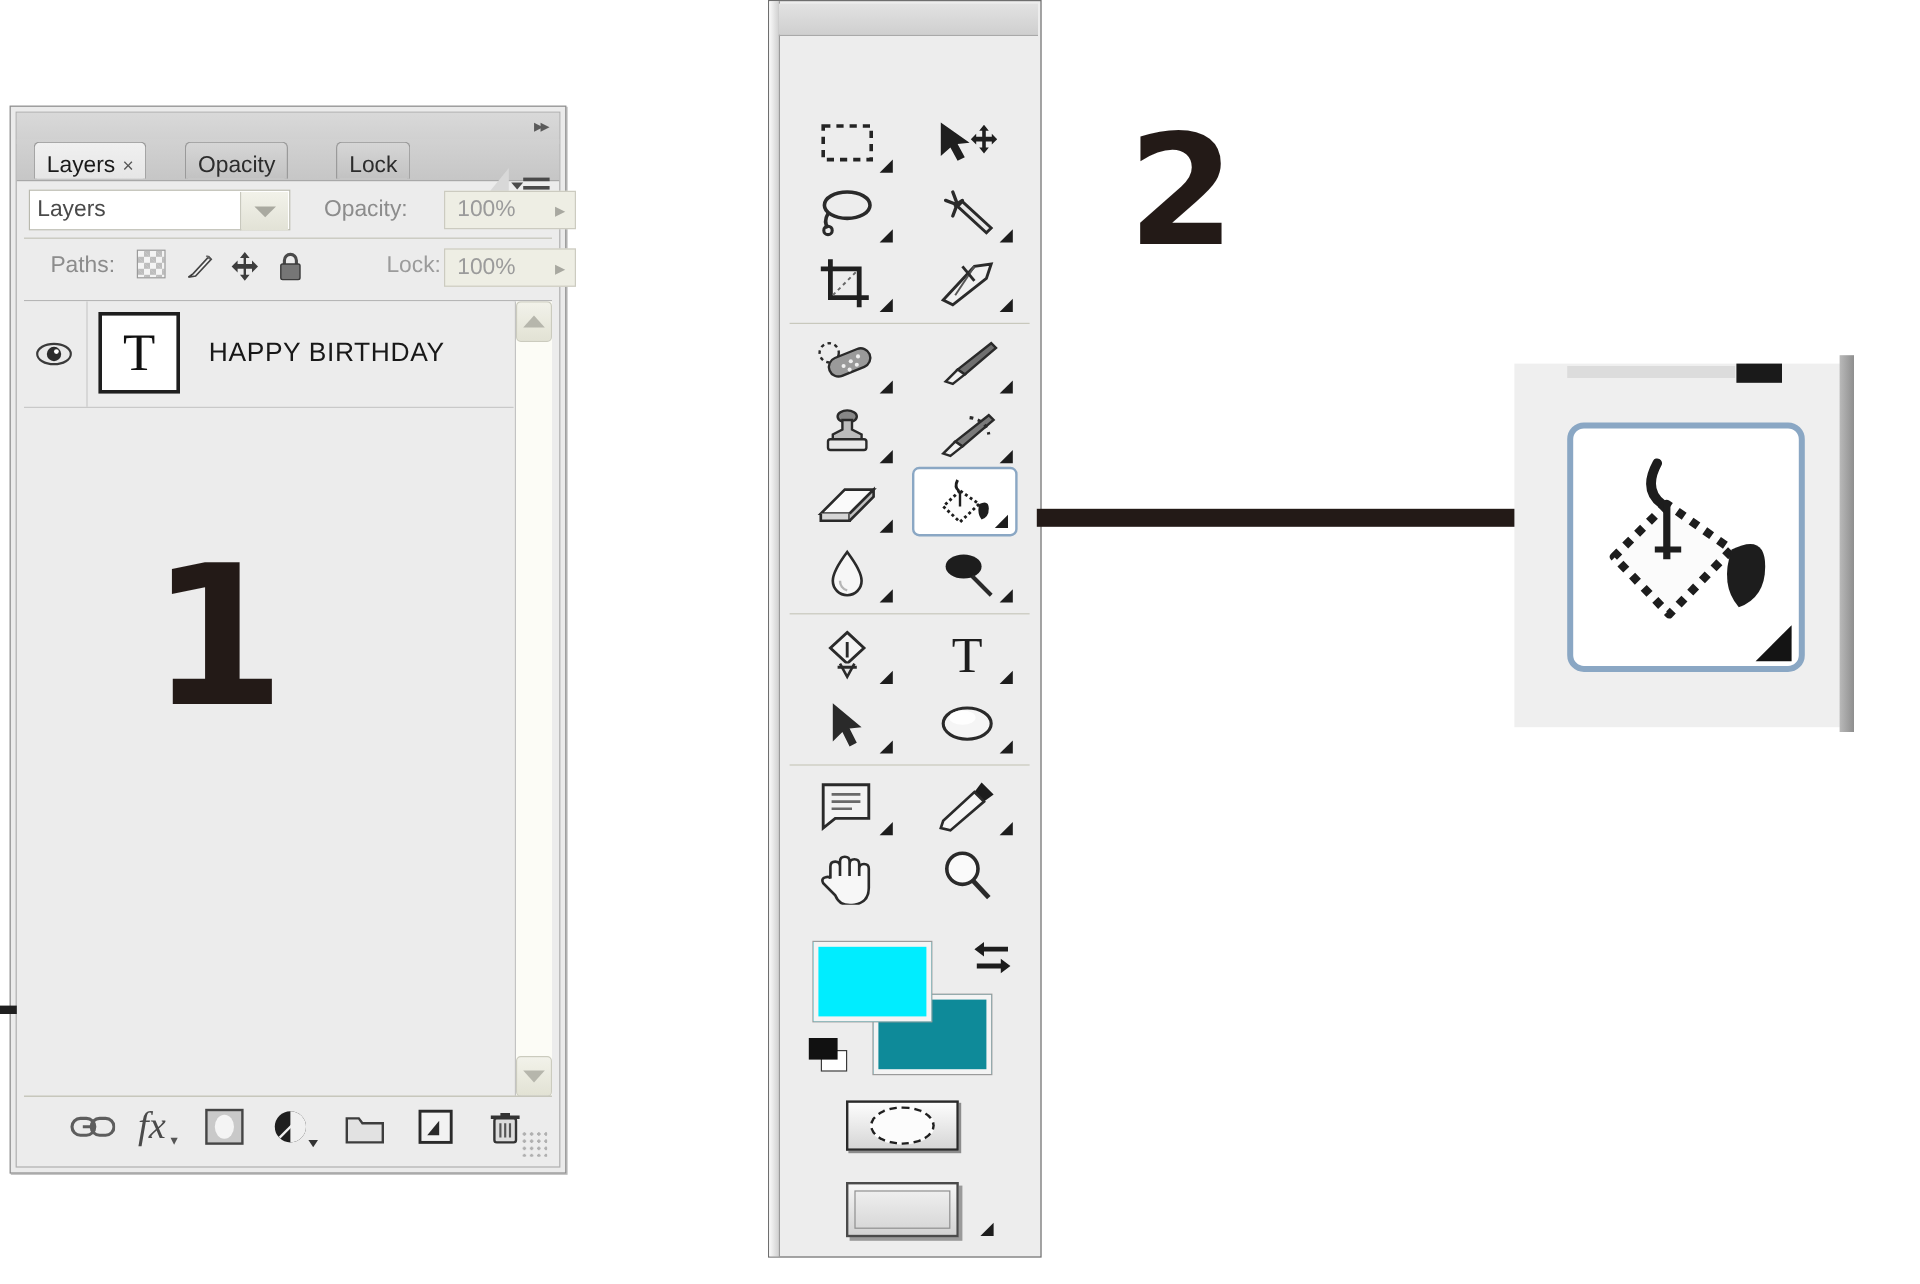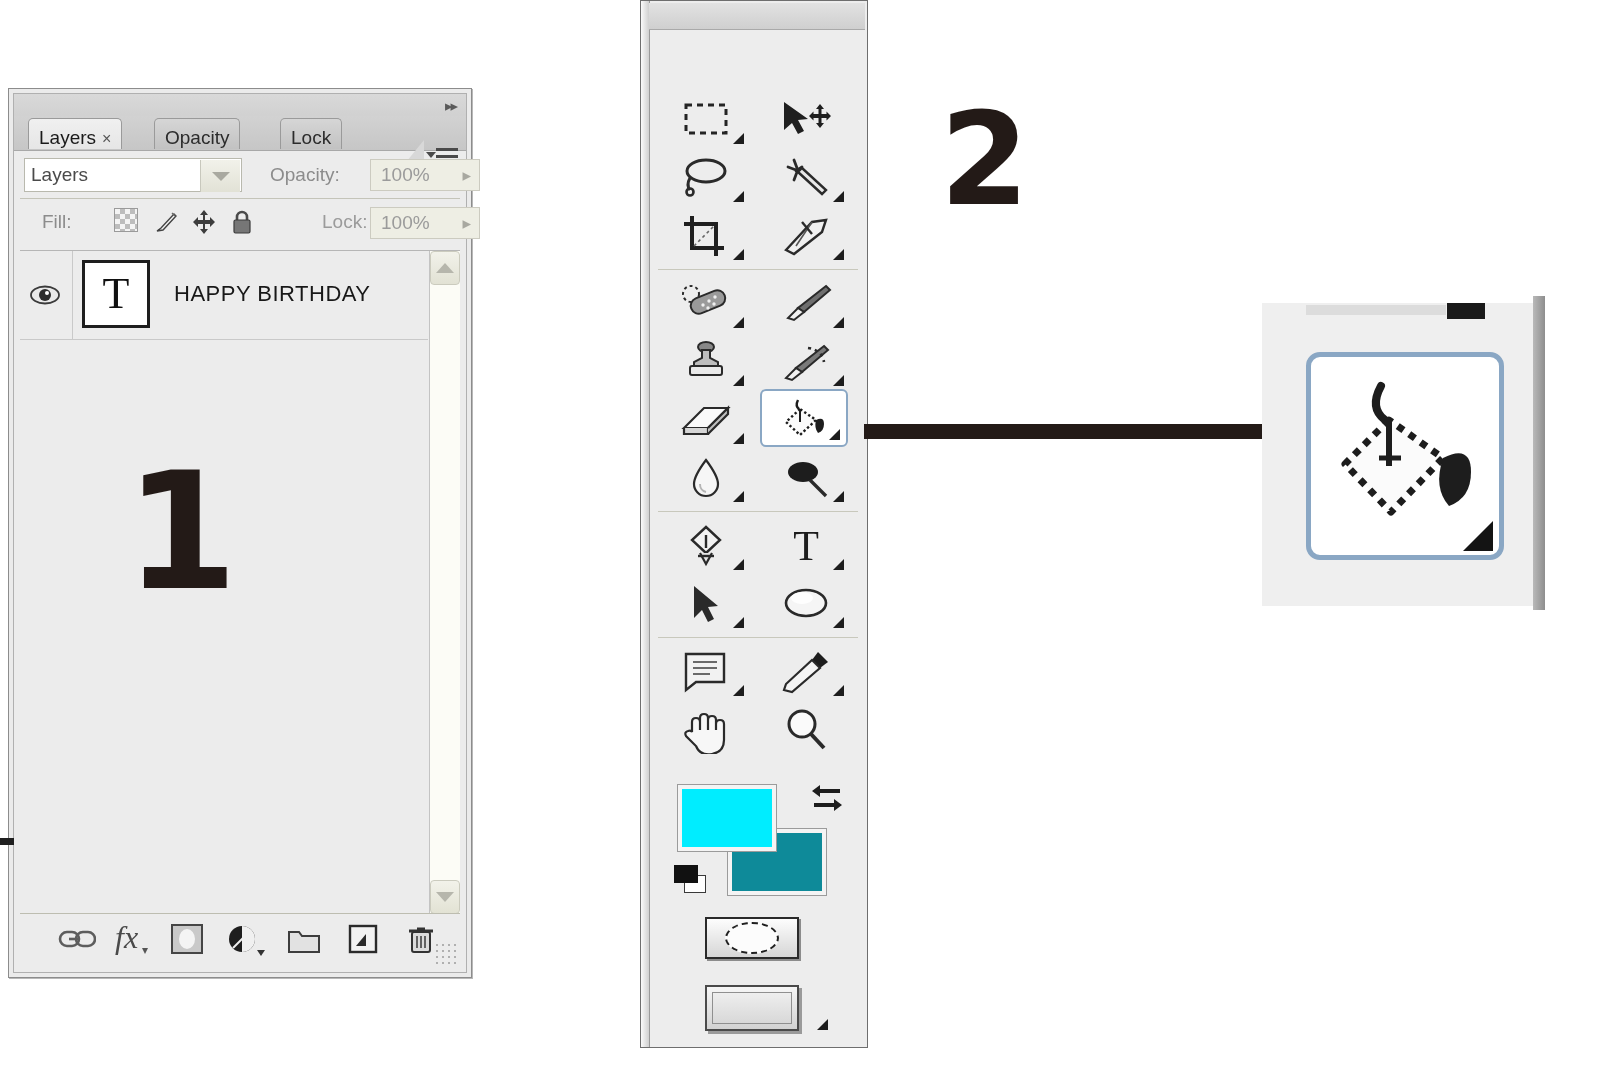--- a/index.html
+++ b/index.html
@@ -484,21 +484,21 @@
         </div>
         <div class="opacity-label">Opacity:</div>
         <div class="num-field" style="left:348px;">
           <span class="nf-val">100%</span>
           <span class="nf-arrow">▸</span>
         </div>
       </div>
       <div class="row-divider" style="top:104px;"></div>
 
       <div class="lock-row">
-        <div class="lock-label">Fill:</div>
+        <div class="lock-label">Paths:</div>
         <div class="lock-icon" style="left:92px;">
           <div class="checker"></div>
         </div>
         <div class="lock-icon" style="left:130px;">
           <svg width="28" height="28" viewBox="0 0 28 28">
             <path d="M5 23 L9 20 L22 6 L24 8 L11 22 Z" fill="#f2f2f2" stroke="#444" stroke-width="1.4"></path>
             <path d="M5 23 L9 20 L7 22 Z" fill="#333"></path>
             <path d="M20 5 L23 8" stroke="#666" stroke-width="1.4"></path>
           </svg>
         </div>

